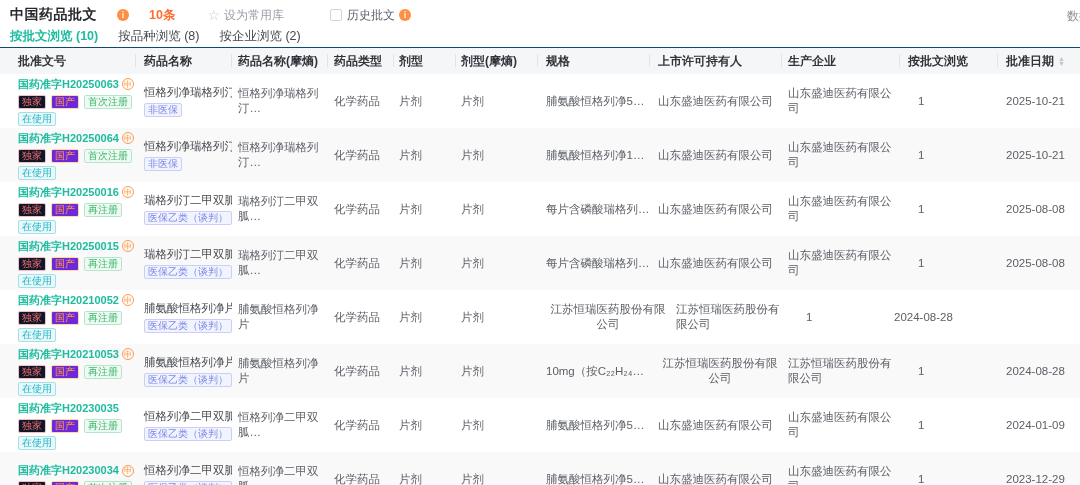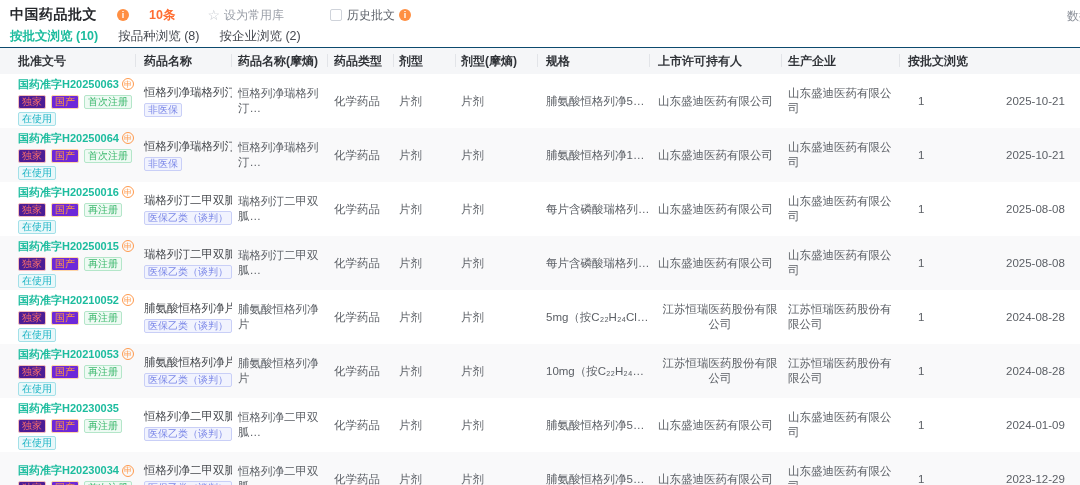--- a/index.html
+++ b/index.html
@@ -51,21 +51,21 @@
   .td.c9{padding-left:18px;}
 
   .approval-line { display:flex; align-items:center; white-space:nowrap; }
   .approval { color:#1cbc9e; font-weight:bold; font-size:11px; text-decoration:none; cursor:pointer; }
   .badge { display:inline-flex; width:12px; height:12px; min-width:12px; border:1px solid #ff9a4d;
     color:#ff9a4d; border-radius:50%; font-size:8px; align-items:center;
     justify-content:center; margin-left:3px; cursor:pointer; }
   .tags { display:flex; flex-wrap:wrap; gap:3px 5px; margin-top:3px; width:116px; }
   .tag { font-size:10px; line-height:12px; padding:0 3px; border-radius:2px;
     border:1px solid; white-space:nowrap; }
-  .tag.red    { color:#f56c6c; background:#4c1d95; border-color:#f5bebe;font-family:Liberation Serif, serif; }
+  .tag.red    { color:#f56c6c; background:#0f172a; border-color:#f5bebe;font-family:Liberation Serif, serif; }
   .tag.orange { color:#ff9a3d; background:#6d28d9; border-color:#ffd6a8; }
   .tag.green  { color:#3eb96f; background:#eefaf3; border-color:#b4e6c9; }
   .tag.cyan   { color:#1ab3c4; background:#e9f8fa; border-color:#a3e0e8; }
   .tag.purple { color:#7c88e8; background:#f1f3fe; border-color:#c9cff7; }
   .drug-name { color:#46494e; font-size:11.5px; line-height:14px; white-space:nowrap; }
   .name-tag { margin-top:4px; }
 </style>
 </head>
 <body>
 
@@ -115,20 +115,27 @@
     </div>
     <div class="th c7">
       <span>上市许可持有人</span>
     </div>
     <div class="th c8">
       <span>生产企业</span>
     </div>
     <div class="th c9">
       <span>按批文浏览</span>
     </div>
+    <div class="th c10">
+      <span>批准日期</span>
+      <span class="sorter">
+        <span>▲</span>
+        <span>▼</span>
+      </span>
+    </div>
   </div>
 <div>
     <div class="tr">
     <div class="td multi c0">
       <div class="approval-line">
         <a class="approval">国药准字H20250063</a>
         <span class="badge">申</span>
       </div>
       <div class="tags">
           <span class="tag red">独家</span>
@@ -246,21 +253,20 @@
         </div>
     </div>
     <div class="td multi c1">
       <div class="drug-name">脯氨酸恒格列净片</div>
       <span class="tag name-tag purple">医保乙类（谈判）</span>
     </div>
     <div class="td c2">脯氨酸恒格列净片</div>
     <div class="td c3">化学药品</div>
     <div class="td c4">片剂</div>
     <div class="td c5">片剂</div>
-    <div class="td c6">5mg（按C₂₂H₂₄Cl…</div>
     <div class="td c7">江苏恒瑞医药股份有限公司</div>
     <div class="td c8">江苏恒瑞医药股份有限公司</div>
     <div class="td c9">1</div>
     <div class="td c10">2024-08-28</div>
   </div>
     <div class="tr alt">
     <div class="td multi c0">
       <div class="approval-line">
         <a class="approval">国药准字H20210053</a>
         <span class="badge">申</span>

